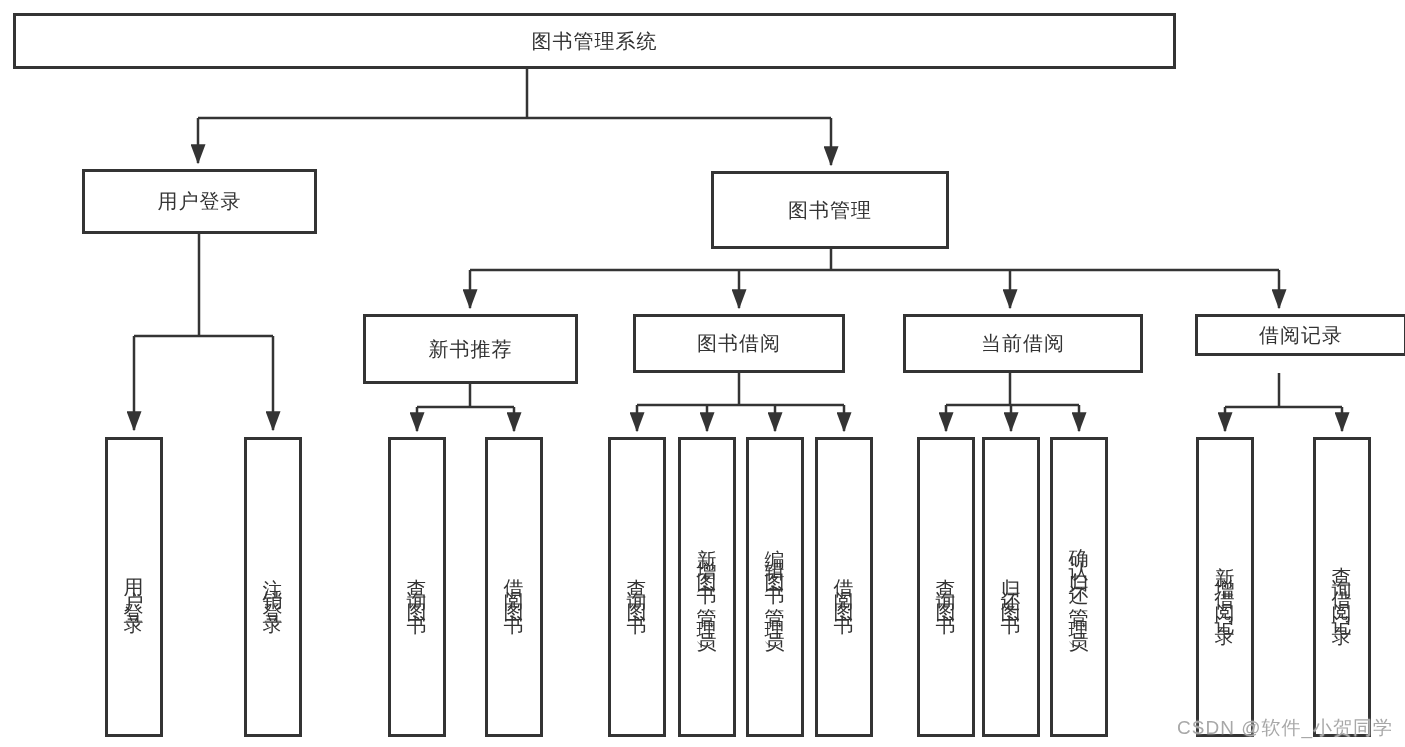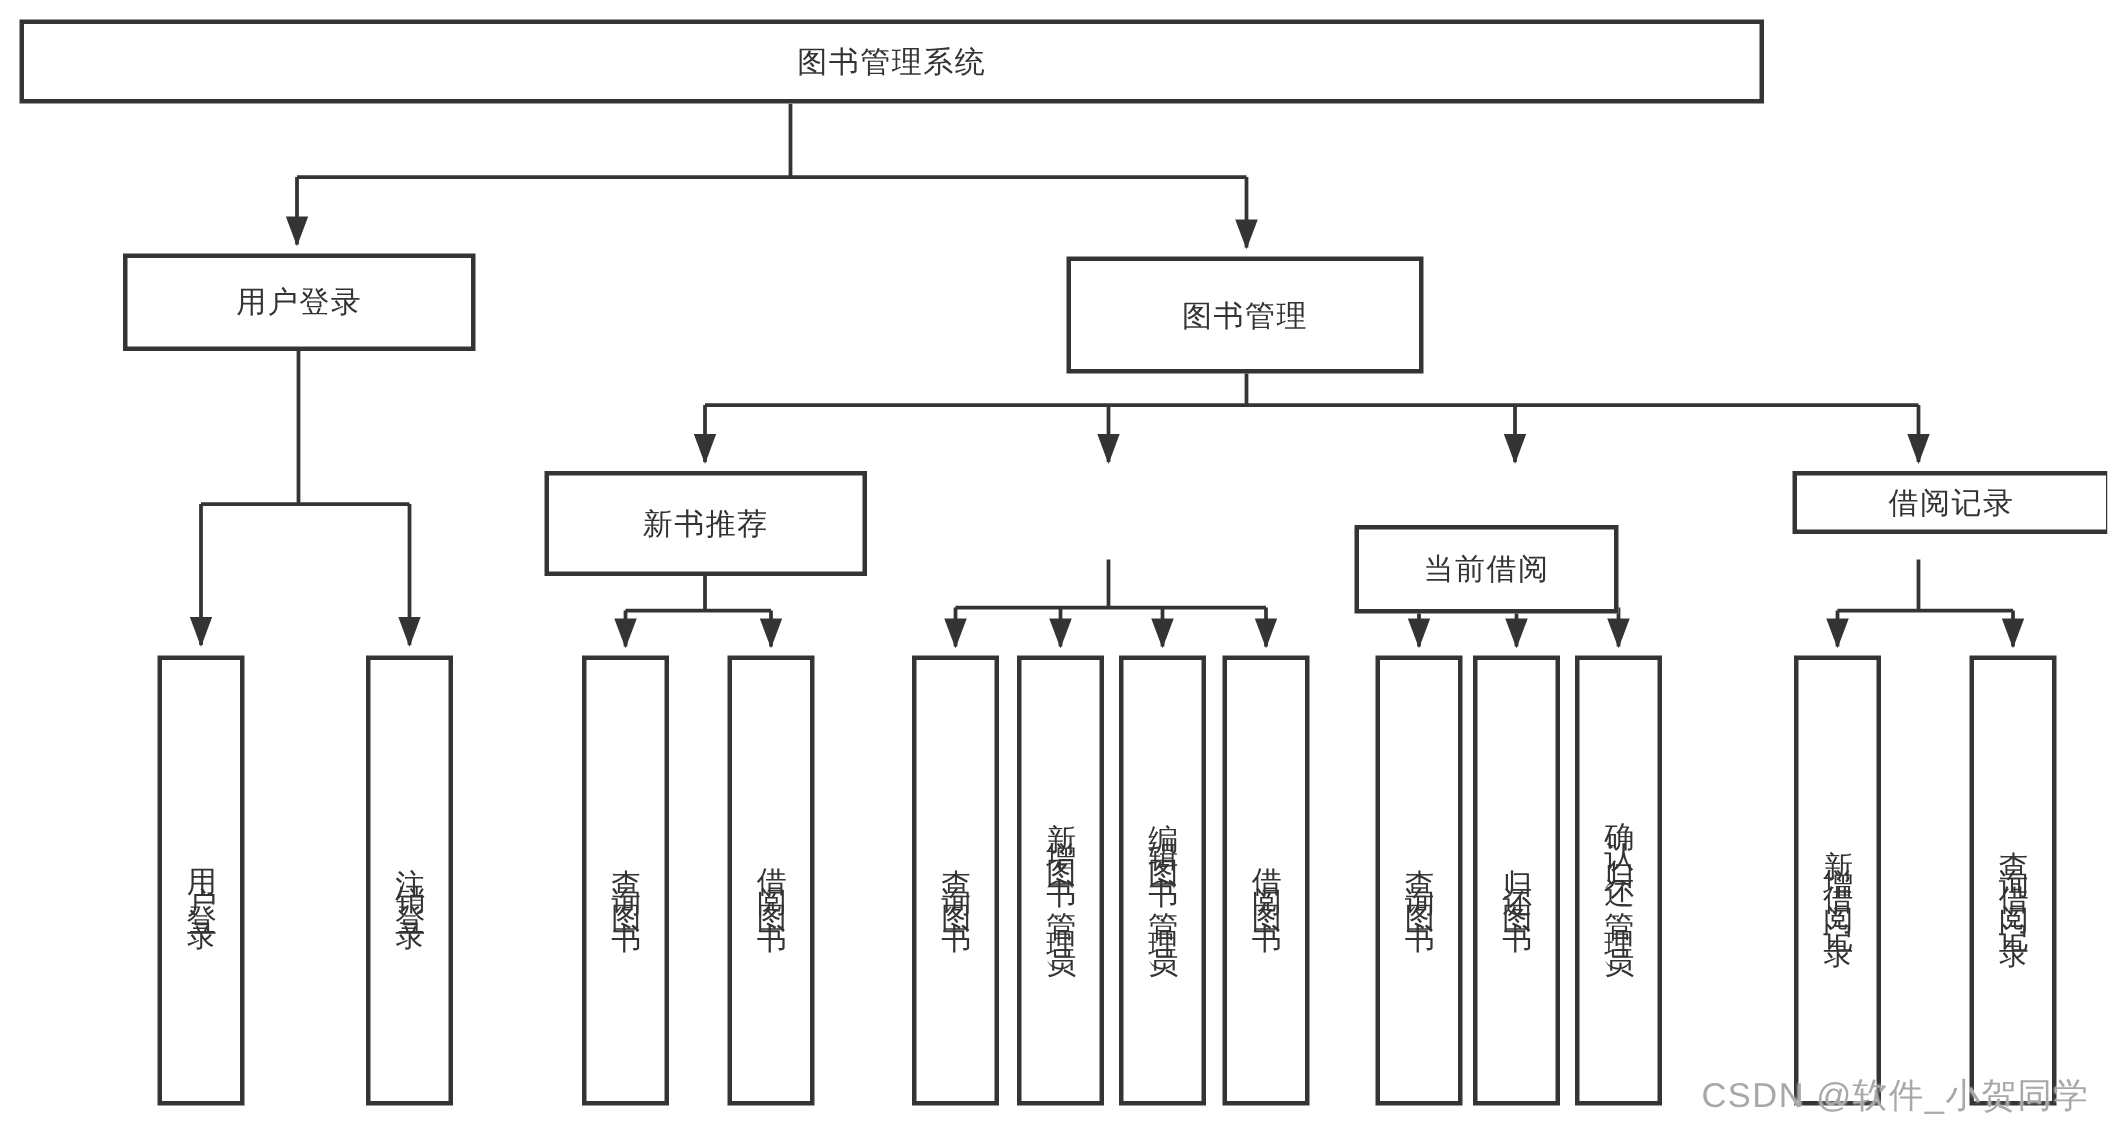--- a/index.html
+++ b/index.html
@@ -44,42 +44,42 @@
     white-space: nowrap;
   }
   
   #root      { left: 13px;   top: 13px;  width: 1163px; height: 56px; }
   
   #b-user    { left: 82px;   top: 169px; width: 235px;  height: 65px; }
   #b-mgmt    { left: 711px;  top: 171px; width: 238px;  height: 78px; }
   
   #c-newbook { left: 363px;  top: 314px; width: 215px;  height: 70px; }
   #c-borrow  { left: 633px;  top: 314px; width: 212px;  height: 59px; }
-  #c-current { left: 903px;  top: 314px; width: 176px;  height: 59px; margin-top: 36px; }
+  #c-current { left: 903px;  top: 314px; width: 240px;  height: 59px; }
   #c-records { left: 1173px; top: 314px; width: 212px;  height: 42px; margin-left: 22px; }
   
   .leaf { top: 437px; width: 58px; height: 300px; }
   #l1  { left: 105px; }
   #l2  { left: 244px; }
   #l3  { left: 388px; }
   #l4  { left: 485px; }
   #l5  { left: 608px; }
   #l6  { left: 678px; }
   #l7  { left: 746px; }
   #l8  { left: 815px; }
   #l9  { left: 917px; }
   #l10 { left: 982px; }
   #l11 { left: 1050px; }
   #l12 { left: 1196px; }
   #l13 { left: 1313px; }
   #watermark {
     position: absolute;
     right: 12px;
     top: 715px;
-    font-size: 23px;
+    font-size: 19px;
     color: #a8a8a8;
     letter-spacing: 1px;
     z-index: 3;
     text-shadow: 0 0 2px #ffffff;
   }
 </style>
 </head>
 <body>
 
 <div id="canvas">
@@ -134,20 +134,23 @@
   <div class="node" id="b-user">
     <span>用户登录</span>
   </div>
   <div class="node" id="b-mgmt">
     <span>图书管理</span>
   </div>
 
   <div class="node" id="c-newbook">
     <span>新书推荐</span>
   </div>
+  <div class="node" id="c-borrow">
+    <span>图书借阅</span>
+  </div>
   <div class="node" id="c-current">
     <span>当前借阅</span>
   </div>
   <div class="node" id="c-records">
     <span>借阅记录</span>
   </div>
 
   <div class="node leaf" id="l1">
     <span>用户登录</span>
   </div>

